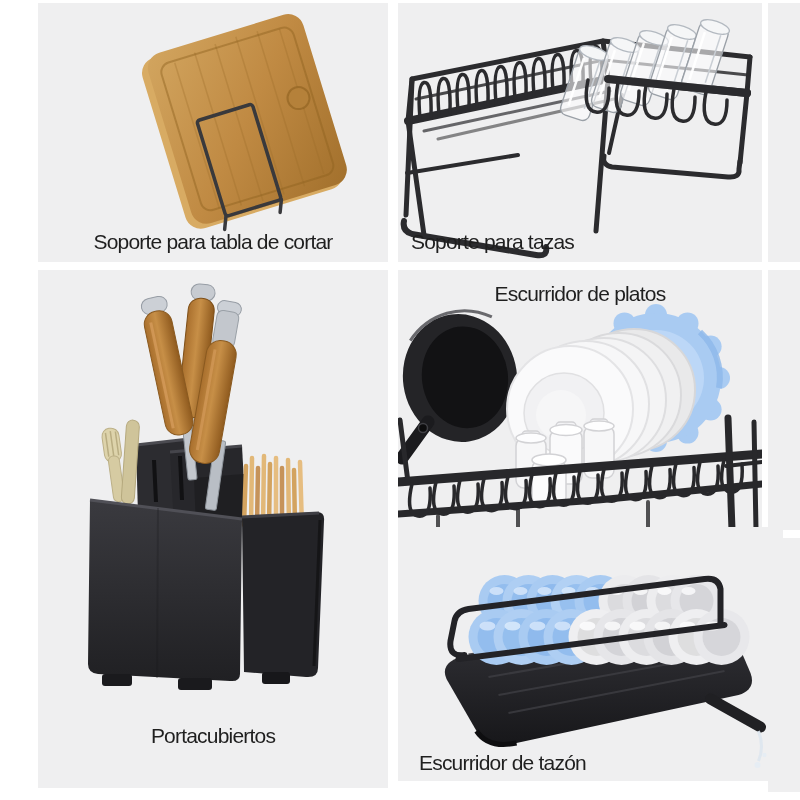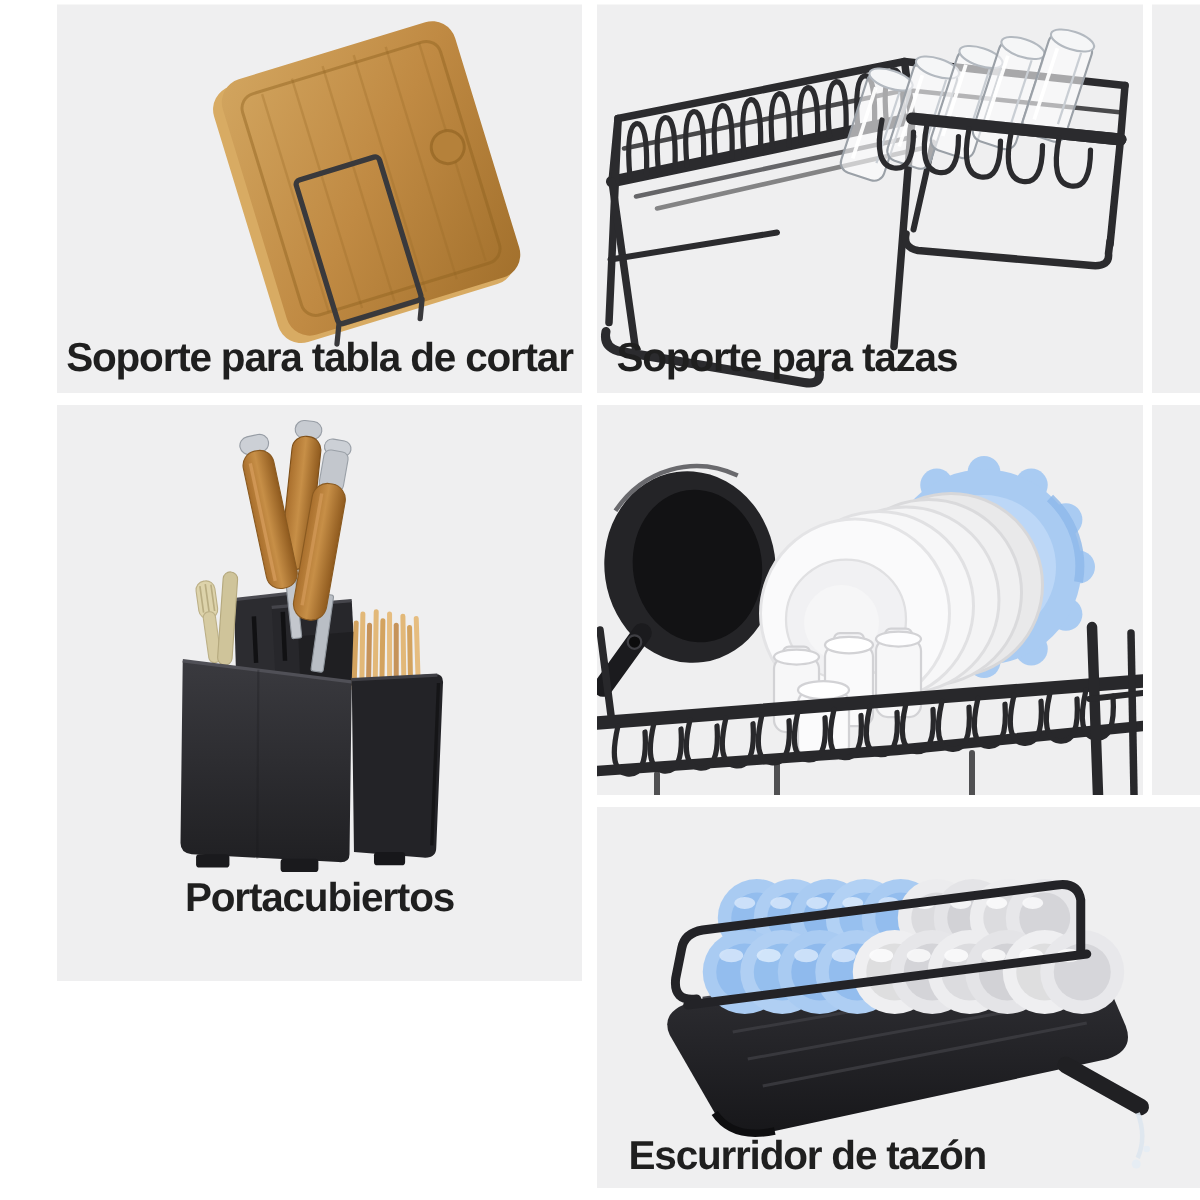--- a/index.html
+++ b/index.html
@@ -4,29 +4,29 @@
 <style>
   html,body{margin:0;padding:0;background:#ffffff;}
   .canvas{
     position:relative;width:800px;height:800px;background:#ffffff;
     overflow:hidden;font-family:"Liberation Sans",sans-serif;
   }
   .panel{position:absolute;background:#efeff0;overflow:hidden;}
   .panel svg{position:absolute;left:0;top:0;width:100%;height:100%;display:block;}
   .panel-a{left:38px;top:3px;width:350px;height:259px;}
   .panel-b{left:398px;top:3px;width:364px;height:259px;}
-  .panel-c{left:38px;top:270px;width:350px;height:384px;}
+  .panel-c{left:38px;top:270px;width:350px;height:518px;}
   .panel-d{left:398px;top:270px;width:364px;height:260px;}
-  .panel-e{left:398px;top:538px;width:385px;height:254px;}
+  .panel-e{left:398px;top:527px;width:385px;height:254px;}
   .sliver{position:absolute;left:768px;width:32px;background:#efeff0;}
   .sliver-1{top:3px;height:259px;}
   .sliver-2{top:270px;height:260px;}
   .sliver-3{top:538px;height:254px;}
   .label{
-    position:absolute;font-weight:700;color:#1f1f1f;font-size:27px;
+    position:absolute;font-weight:400;color:#1f1f1f;font-size:21px;
     letter-spacing:-0.8px;white-space:nowrap;line-height:1.15;z-index:5;
   }
   .label.center{left:0;right:0;text-align:center;}
   .label-a{bottom:8px;}
   .label-b{left:13px;bottom:8px;text-align:right;}
   .label-c{bottom:40px;}
   .label-d{top:12px;}
   .label-e{left:21px;bottom:6px;}
 </style>
 </head>
@@ -292,20 +292,21 @@
         <path d="M254,195.5 q-7,30 6,32 q14,2 12,-28" stroke-width="3.5"></path>
         <path d="M278,193.5 q-7,30 6,32 q14,2 12,-28" stroke-width="3.5"></path>
         <path d="M302,192 q-7,30 6,32 q14,2 12,-28" stroke-width="3.5"></path>
         <path d="M326,190 q-7,30 6,32 q14,2 12,-28" stroke-width="3.5"></path>
         <path d="M330,148 L334,260" stroke-width="7"></path>
         <path d="M356,152 L358,260" stroke-width="5"></path>
         <path d="M328,196 L364,192" stroke-width="4"></path>
         <path d="M40,246 V260 M120,240 V260 M250,232 V260" stroke-width="4" opacity="0.8"></path>
       </g>
     </svg>
+    <div class="label center label-d">Escurridor de platos</div>
   </section>
 
   <section class="panel panel-e">
     <svg viewBox="0 0 364 254" aria-hidden="true">
       <defs>
         <linearGradient id="tg" x1="0" y1="0" x2="0" y2="1">
           <stop offset="0" stop-color="#333338"></stop>
             <stop offset="1" stop-color="#17171a"></stop>
         </linearGradient>
       </defs>

